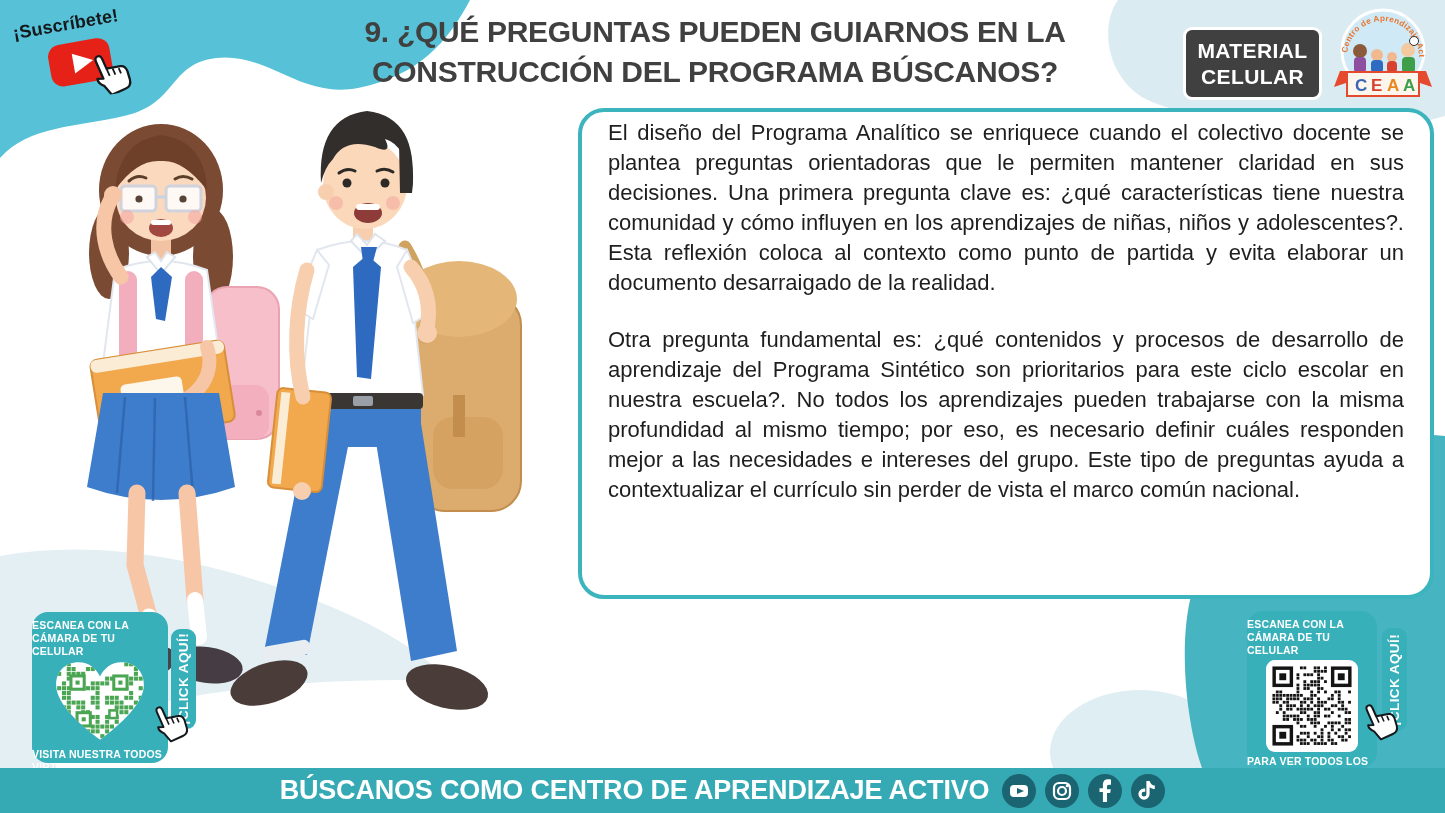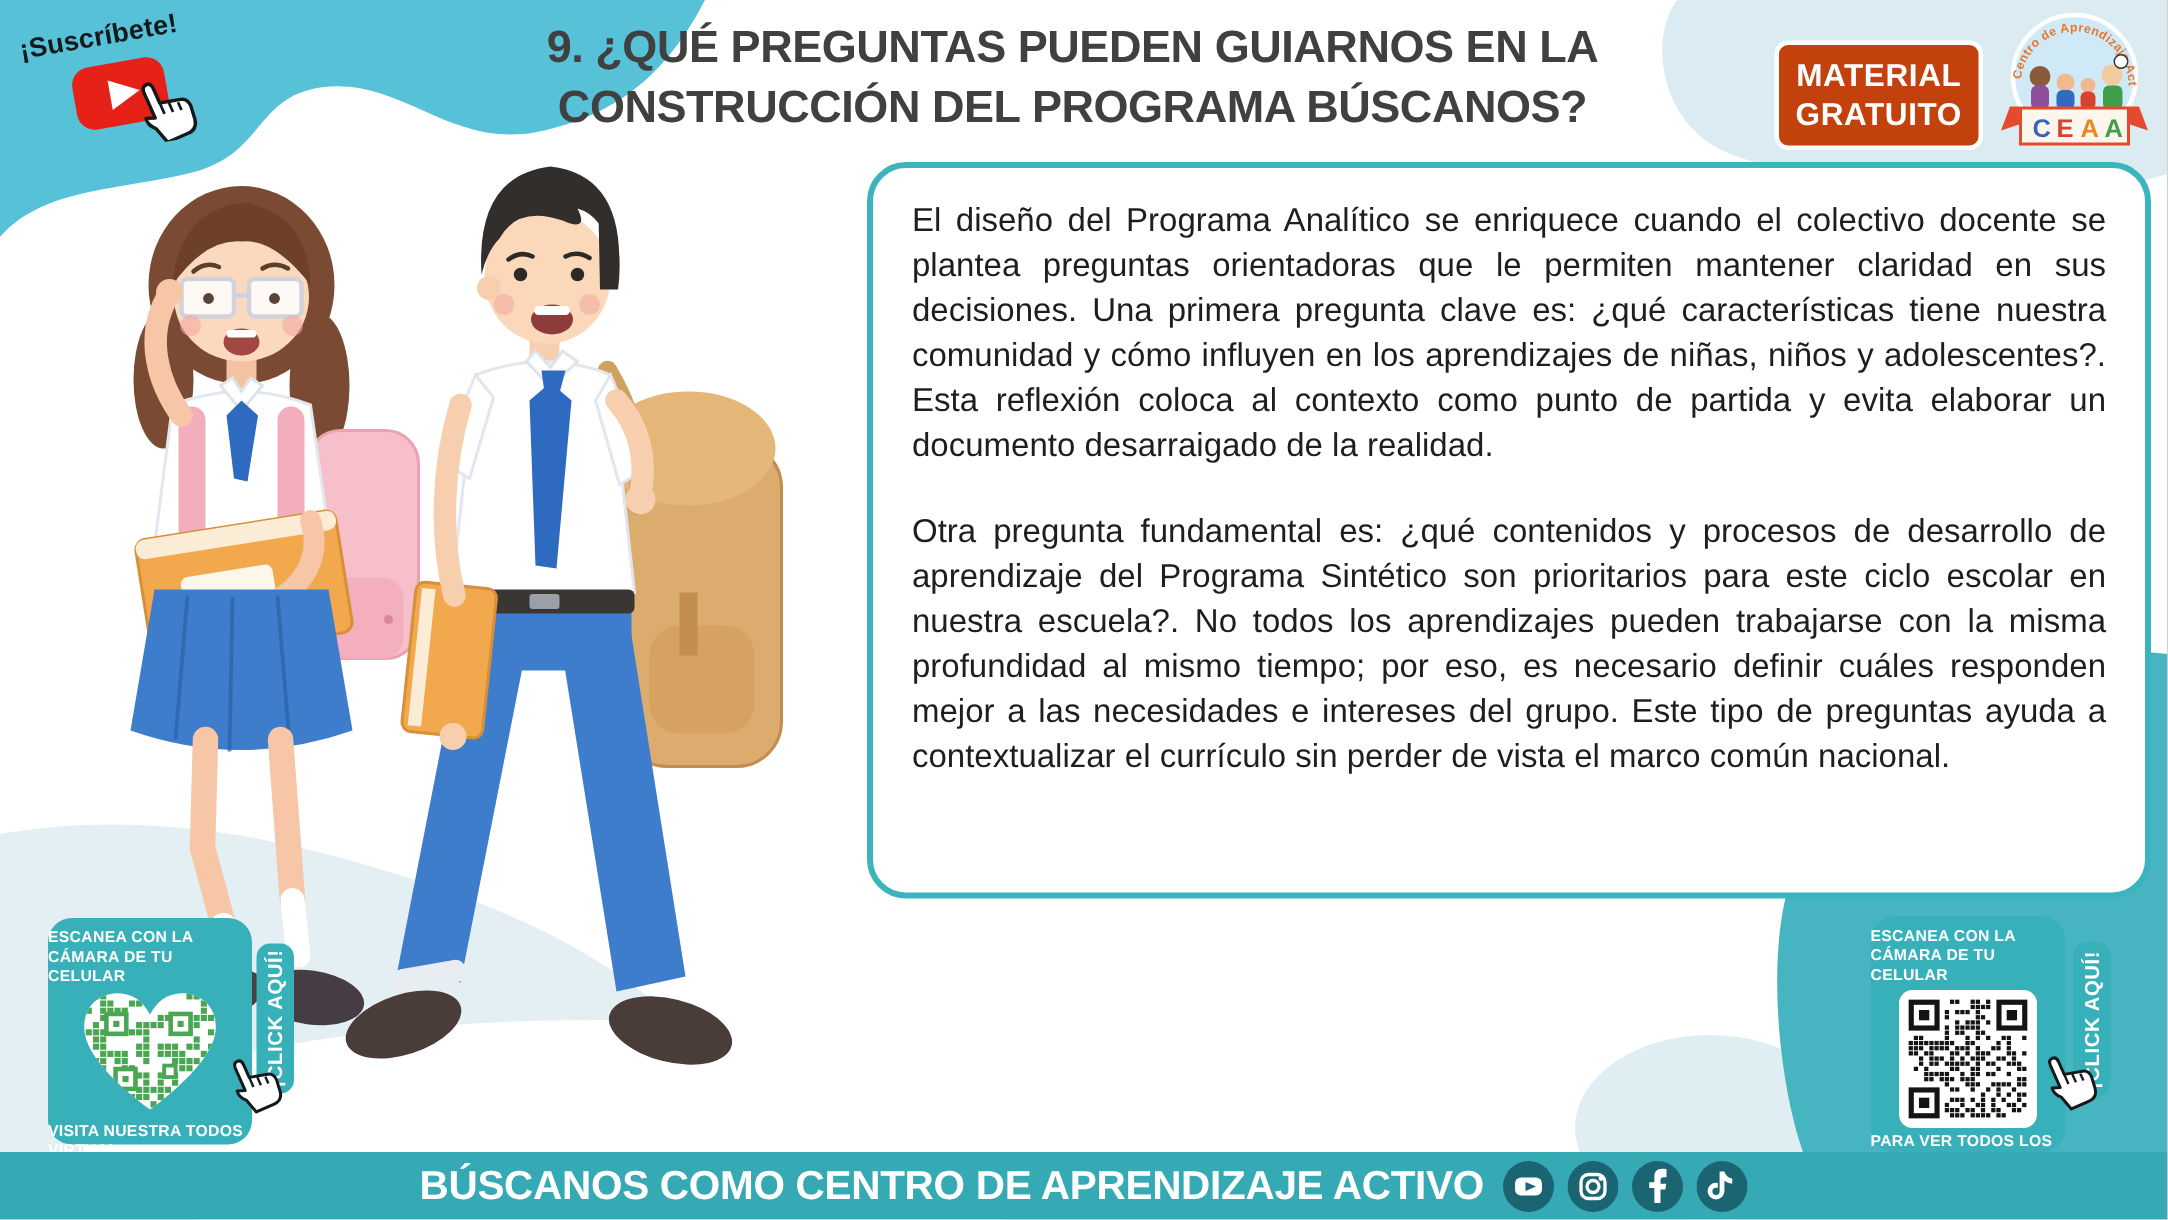--- a/index.html
+++ b/index.html
@@ -11,27 +11,27 @@
   
   .subscribe{left:18px;top:10px;width:150px;transform:rotate(-10deg);color:#15191c;}
   .subscribe .lbl{font-weight:800;font-size:18px;letter-spacing:.2px;}
   .subscribe svg{margin:4px 0 0 28px;}
 
   
   .title{left:330px;top:12px;width:770px;text-align:center;color:#404040;
          font-weight:800;font-size:30px;line-height:1.32;letter-spacing:-.3px;}
 
   
-  .badge{left:1183px;top:27px;width:139px;box-sizing:border-box;background:#c2410c;
+  .badge{left:1183px;top:27px;width:139px;box-sizing:border-box;background:#404040;
          border:3px solid #fff;border-radius:9px;color:#fff;text-align:center;
          font-weight:800;font-size:21px;line-height:1.22;padding:8px 4px;letter-spacing:.4px;}
 
   
   .textbox{left:578px;top:108px;width:856px;height:491px;box-sizing:border-box;background:#fff;
-           border:4px solid #3cb4bd;border-radius:26px;padding:20px 26px;
+           border:4px solid #3cb4bd;border-radius:26px;padding:6px 26px;
            font-size:22px;line-height:1.36;color:#1e1e1e;text-align:justify;}
   .textbox p{margin:0 0 28px 0;}
   .textbox p:last-child{margin:0;}
 
   
   .qrbox{box-sizing:border-box;background:#38b0ba;border-radius:16px;color:#fff;
          text-align:left;font-weight:800;}
   .qrbox .scan,.qrbox .cap{font-size:10.5px;line-height:1.22;white-space:pre-line;letter-spacing:.2px;}
   .qrL{left:32px;top:612px;width:136px;height:151px;padding-top:7px;}
   .qrR{left:1247px;top:611px;width:130px;height:157px;padding-top:7px;}
@@ -169,21 +169,21 @@
     </svg>
   </div>
 
   <div class="abs title">
     <div>9. ¿QUÉ PREGUNTAS PUEDEN GUIARNOS EN LA</div>
     <div>CONSTRUCCIÓN DEL PROGRAMA BÚSCANOS?</div>
   </div>
 
   <div class="abs badge">
     <div>MATERIAL</div>
-    <div>GRATUITO</div>
+    <div>CELULAR</div>
   </div>
 
   <svg class="abs" width="114" height="102" viewBox="0 0 114 102" style="left:1326px;top:5px">
     <circle cx="57" cy="46" r="41" fill="#cfe9f7" stroke="#ffffff" stroke-width="3"></circle>
     <path id="arcpath" d="M21,52 A36,36 0 0 1 93,52" fill="none"></path>
     <text font-size="8.2" font-weight="bold" fill="#e8762d" letter-spacing=".3">
       <textPath href="#arcpath" startOffset="4">Centro de Aprendizaje Activo</textPath>
     </text>
 
     <circle cx="34" cy="46" r="7" fill="#8a5a3b"></circle>

